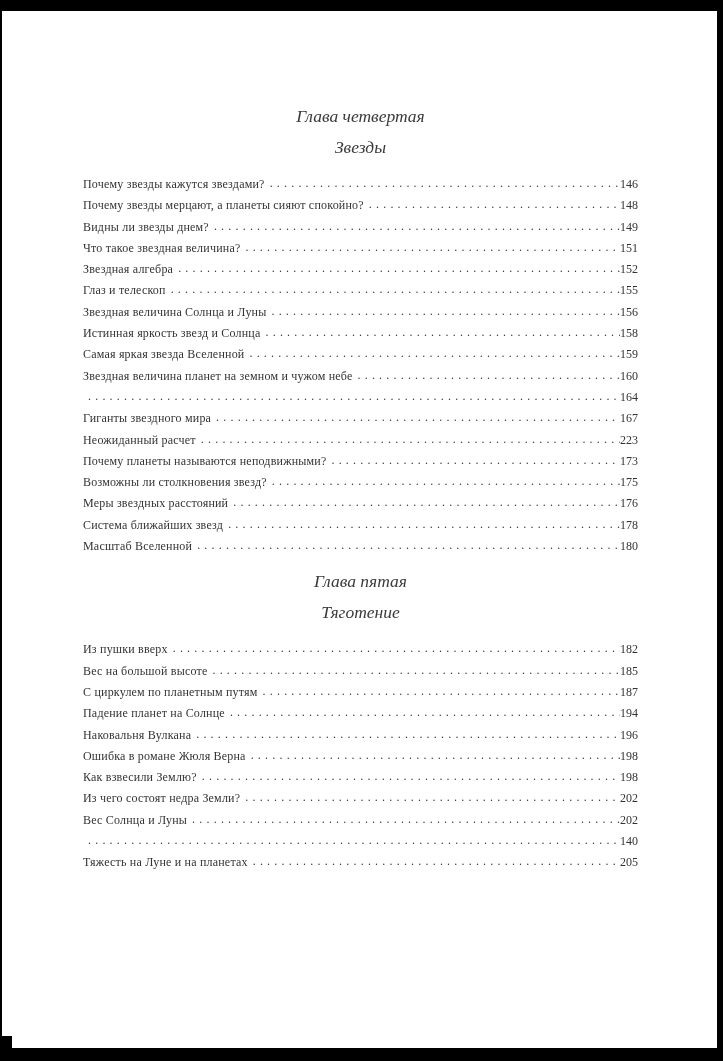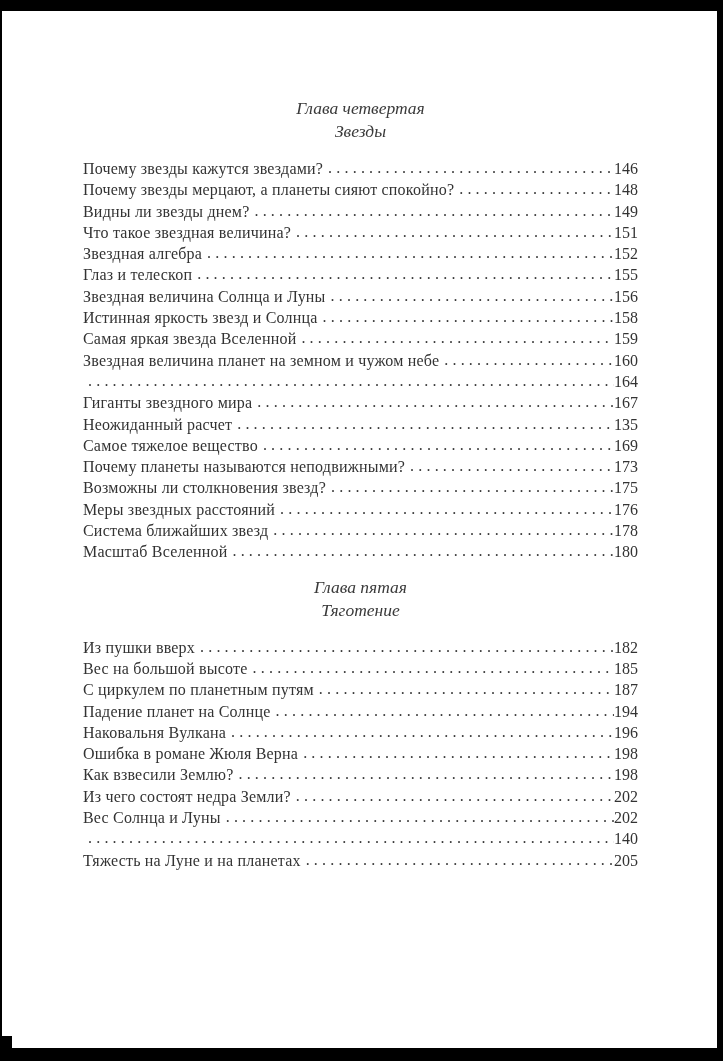--- a/index.html
+++ b/index.html
@@ -26,41 +26,41 @@
   .scan-frame.left   { left: 0; top: 0; width: 2px; height: 1061px; }
   .scan-frame.corner { left: 0; top: 1036px; width: 12px; height: 25px; }
 
   .content {
     position: absolute;
     left: 83px;
     top: 97px;
     width: 555px;
   }
   .chapter-heading, .chapter-title {
-    margin: 0;
+    margin: 8px;
     font-size: 17.5px;
     line-height: 23px;
     font-style: italic;
     font-weight: normal;
     text-align: center;
     color: #3a3a3a;
   }
   .toc-section .head-block {
     margin-bottom: 15px;
   }
   .toc-section + .toc-section .head-block {
     margin-top: 13px;
   }
   .entries {
     width: 100%;
   }
   .toc-row {
     display: flex;
     align-items: baseline;
-    font-size: 16px;
+    font-size: 12px;
     line-height: 21.3px;
     white-space: nowrap;
   }
   .toc-title {
     flex: 0 0 auto;
     letter-spacing: 0.2px;
   }
   .toc-dots {
     flex: 1 1 auto;
     overflow: hidden;
@@ -163,28 +163,23 @@
 
   <div class="toc-row">
     <span class="toc-title">Гиганты звездного мира</span>
     <span class="toc-dots"></span>
     <span class="toc-page">167</span>
   </div>
 
   <div class="toc-row">
     <span class="toc-title">Неожиданный расчет</span>
     <span class="toc-dots"></span>
-    <span class="toc-page">135</span>
-  </div>
-
-  <div class="toc-row">
-    <span class="toc-title">Самое тяжелое вещество</span>
-    <span class="toc-dots"></span>
-    <span class="toc-page">169</span>
-  </div>
+    <span class="toc-page">223</span>
+  </div>
+
 
   <div class="toc-row">
     <span class="toc-title">Почему планеты называются неподвижными?</span>
     <span class="toc-dots"></span>
     <span class="toc-page">173</span>
   </div>
 
   <div class="toc-row">
     <span class="toc-title">Возможны ли столкновения звезд?</span>
     <span class="toc-dots"></span>

